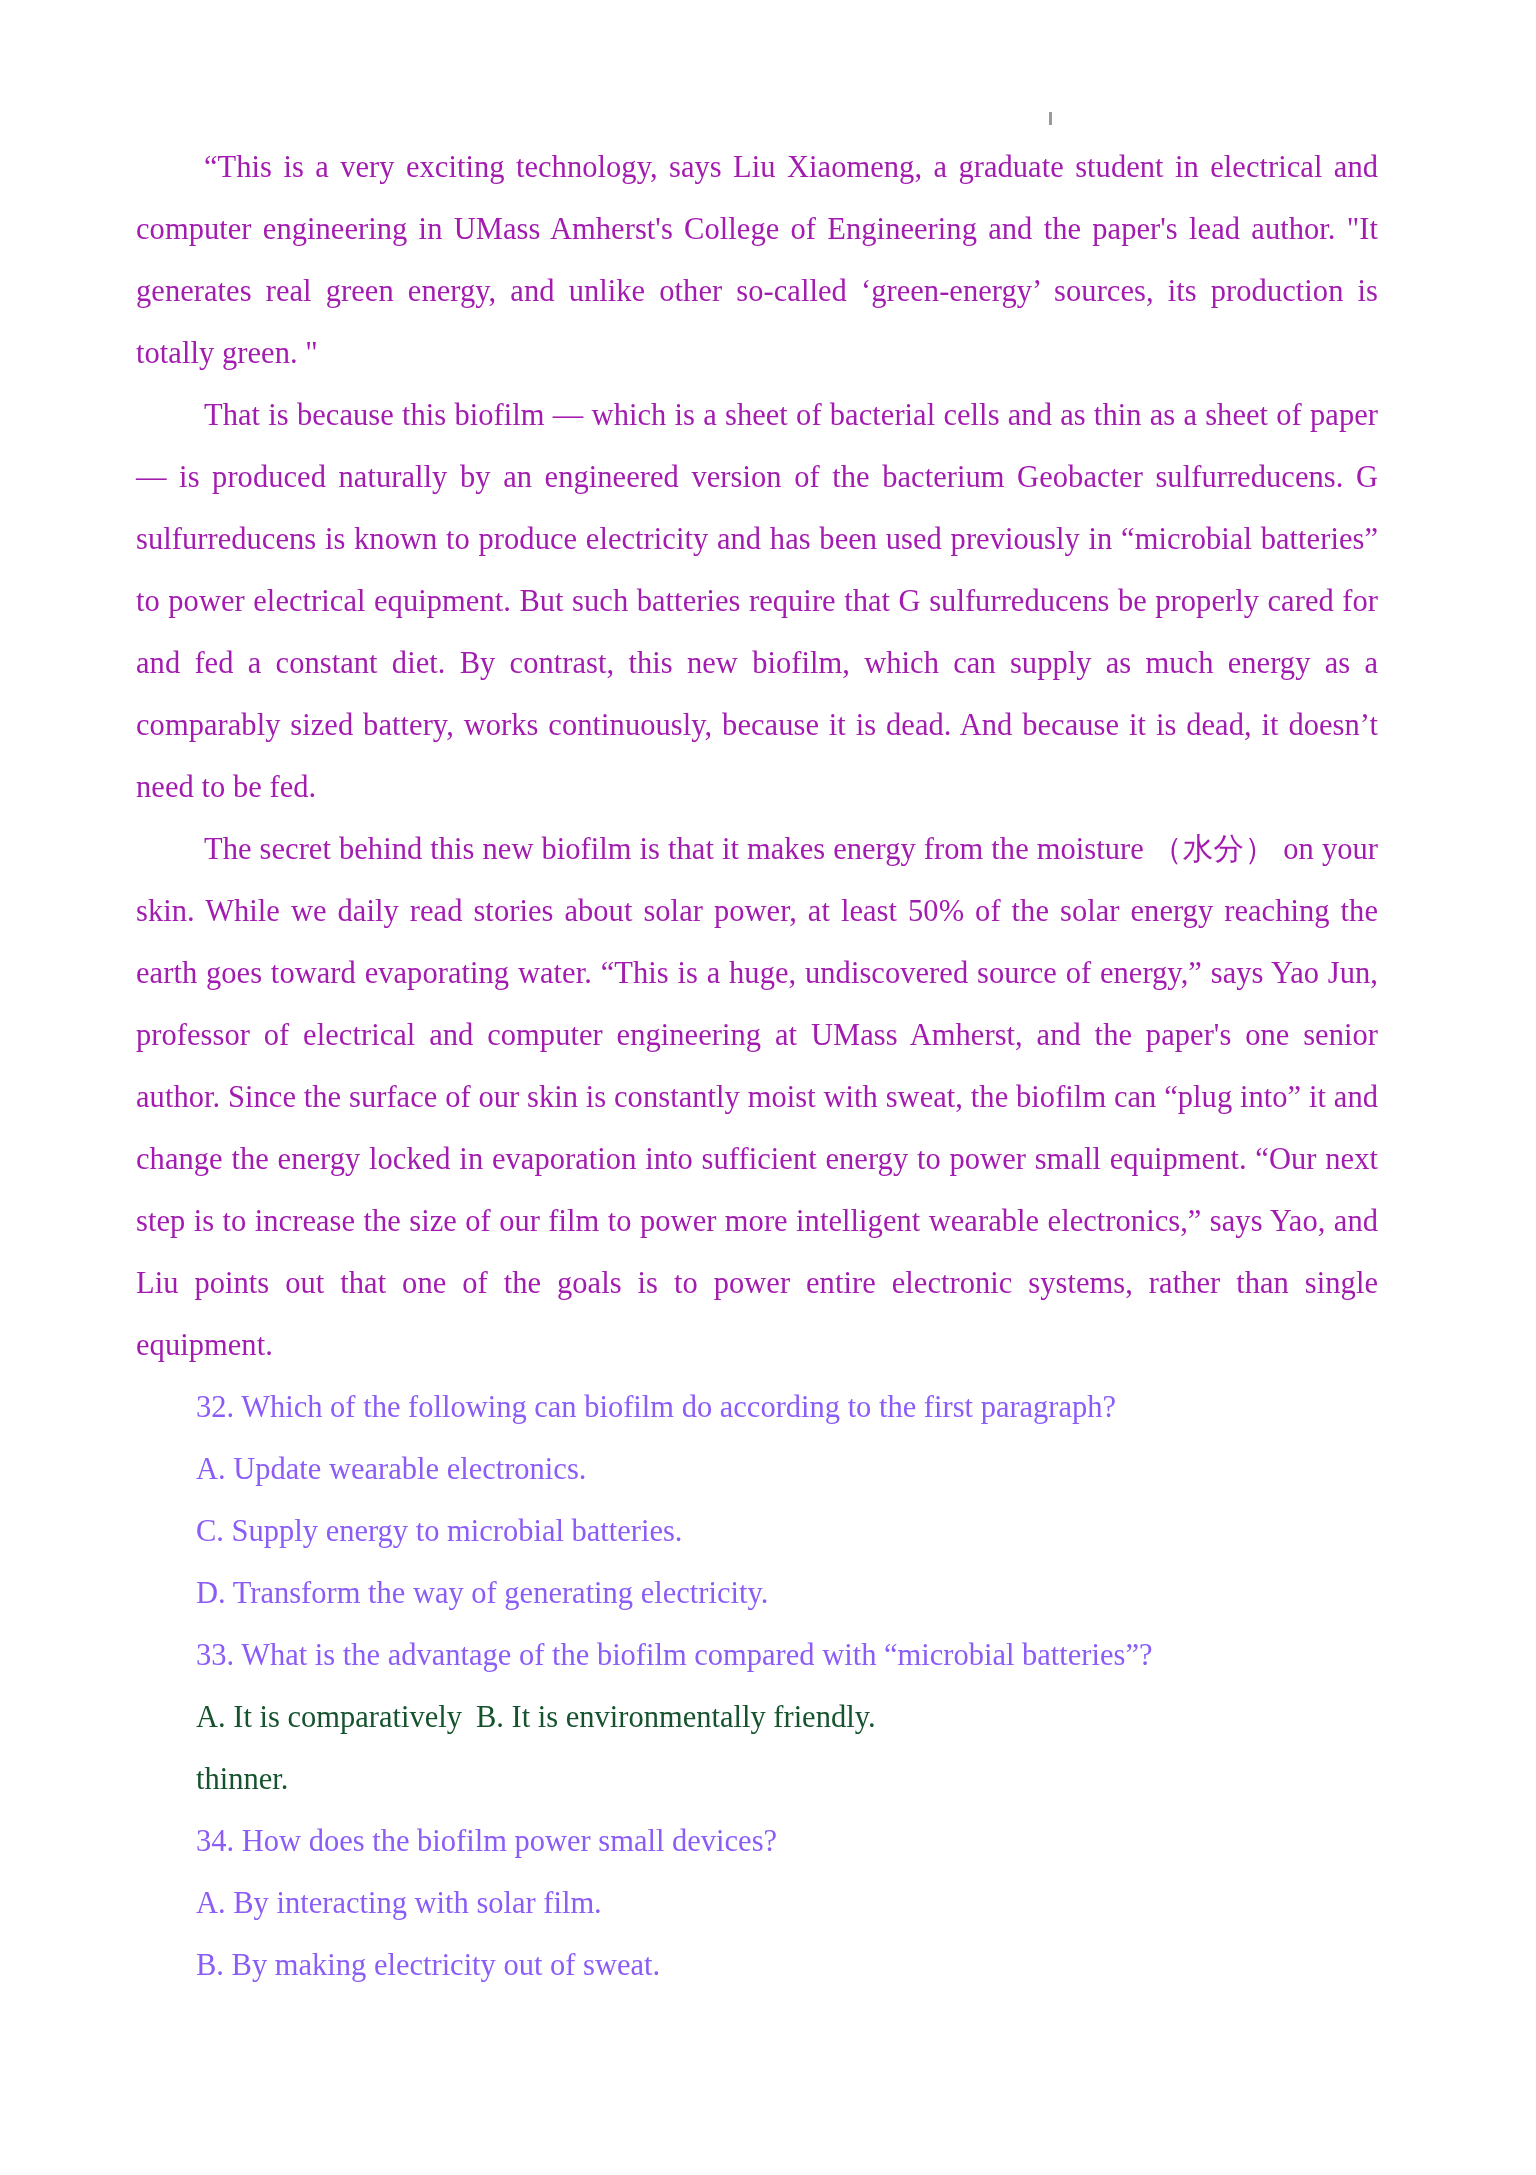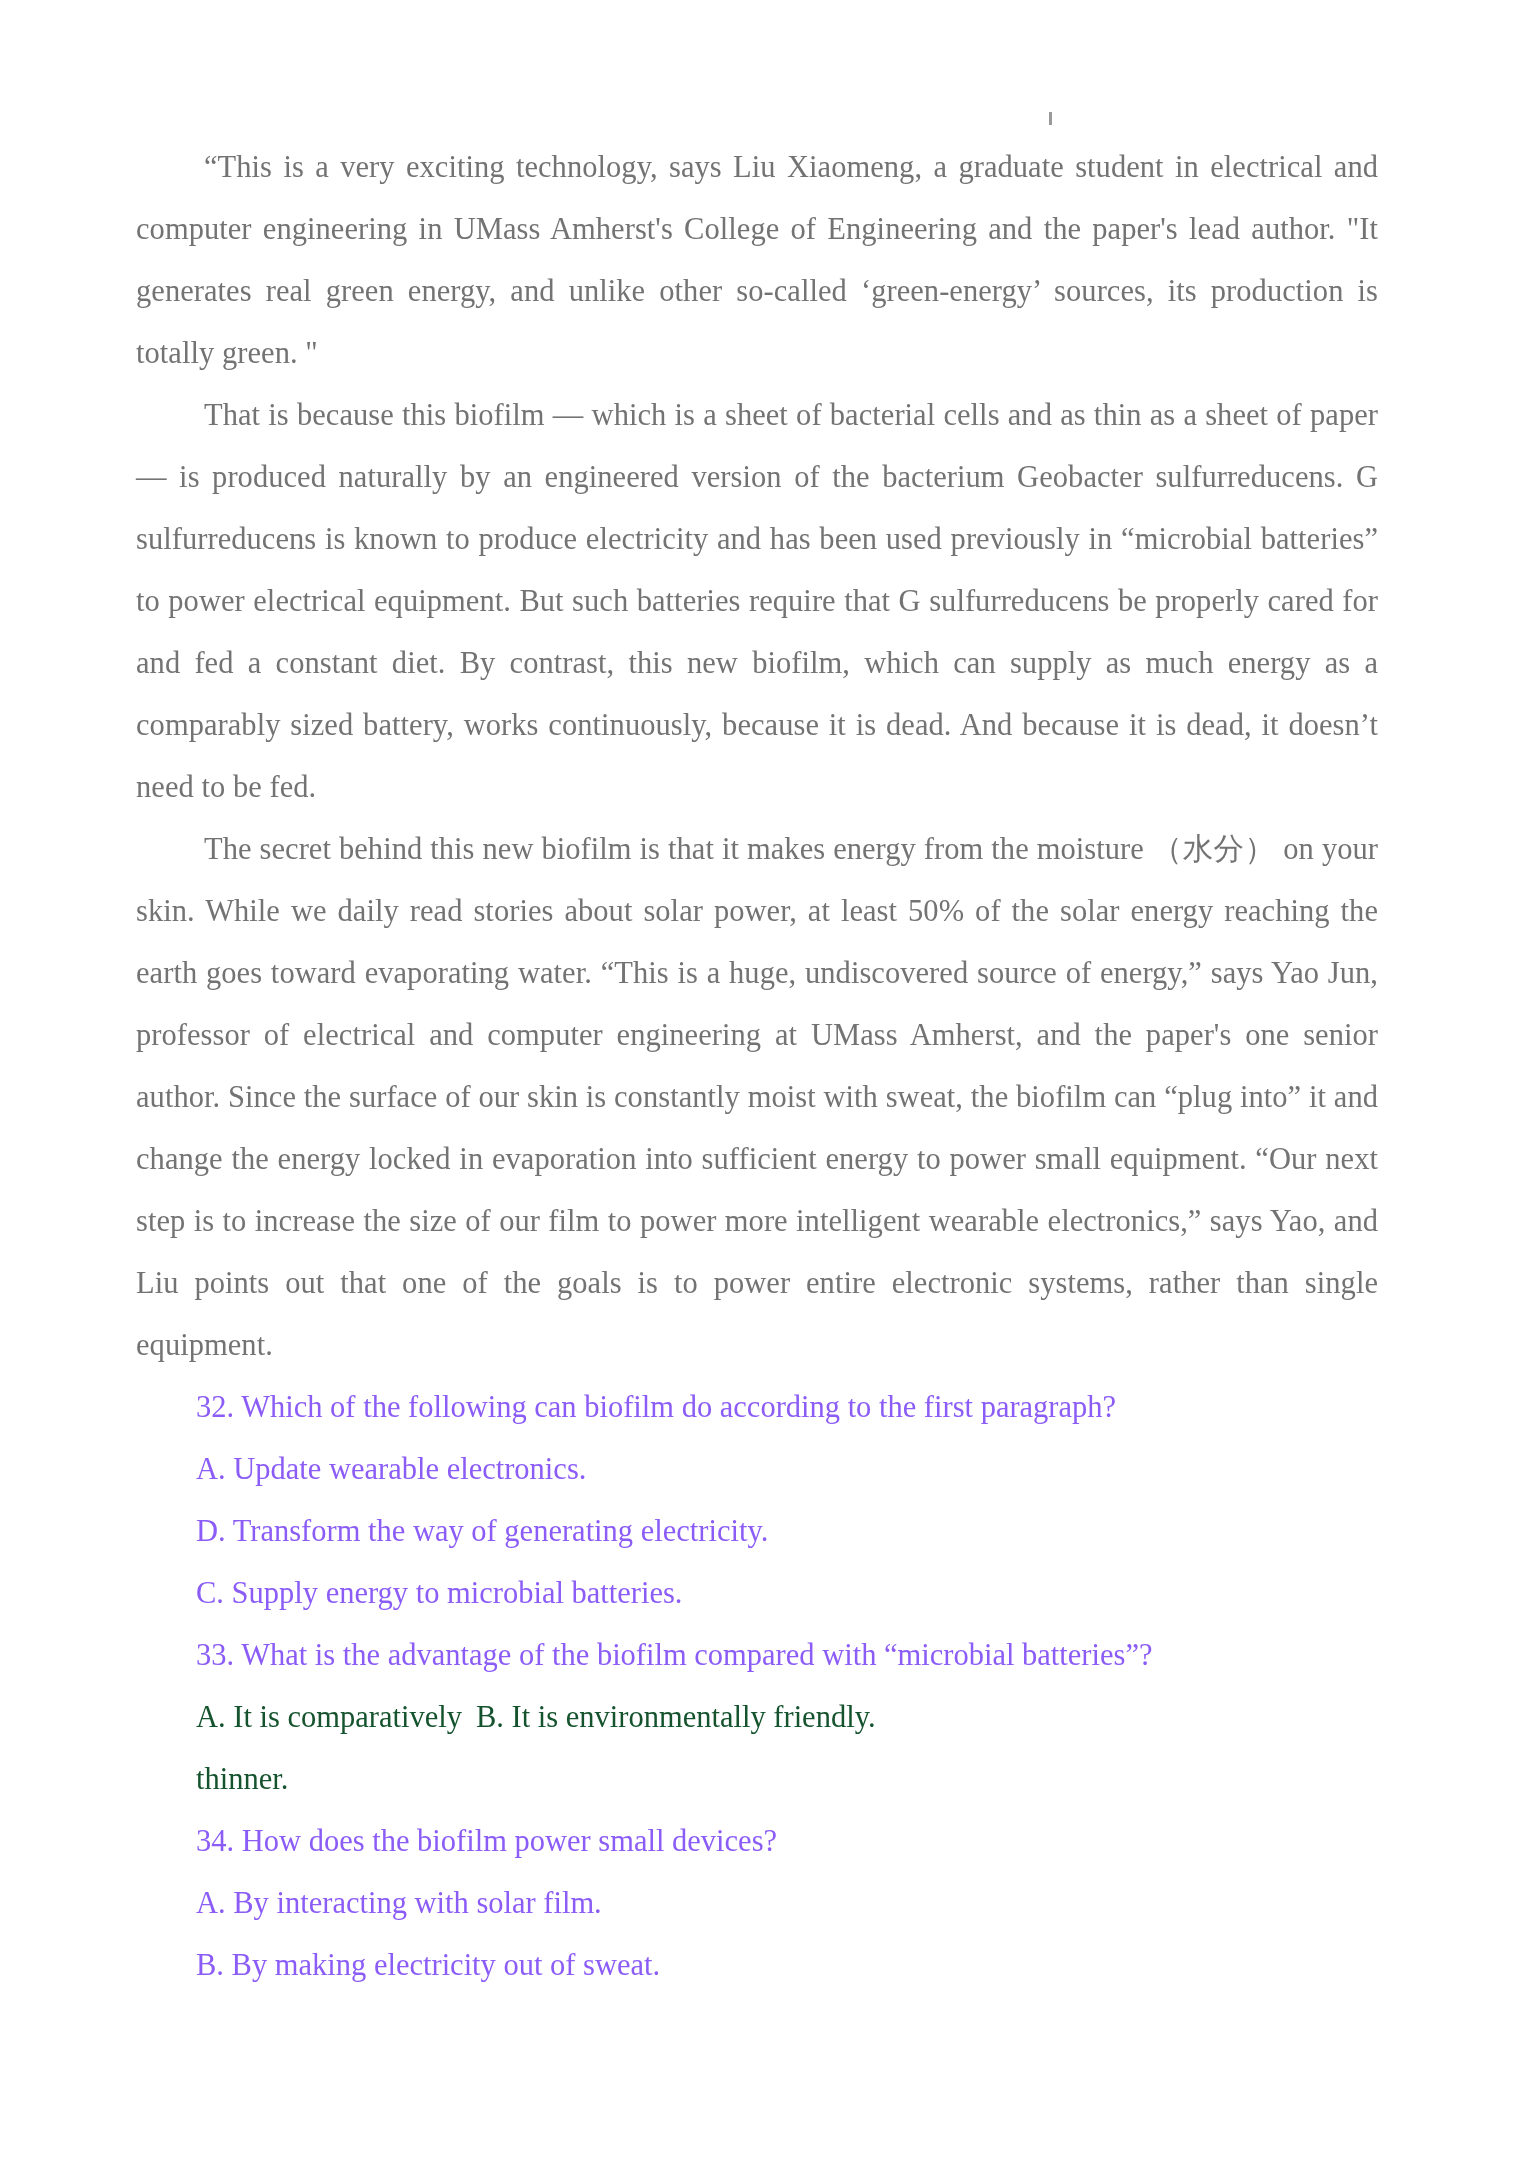--- a/index.html
+++ b/index.html
@@ -37,21 +37,21 @@
     background: #9a9a9a;
   }
   p.para {
     margin: 0 16px 0 0;
     font-size: 30.5px;
     line-height: 62px;
     text-align: justify;
     text-justify: inter-word;
     text-indent: 68px;
     letter-spacing: 0.05px;
-    color: #737373;
+    color: #a21caf;
   }
   .q-block {
     margin: 0;
   }
   p.q-line {
     margin: 0;
     font-size: 30.5px;
     line-height: 62px;
     text-align: left;
     text-indent: 60px;
@@ -84,22 +84,22 @@
 
     <p class="para">“This is a very exciting technology, says Liu Xiaomeng, a graduate student in electrical and computer engineering in UMass Amherst's College of Engineering and the paper's lead author. "It generates real green energy, and unlike other so-called ‘green-energy’ sources, its production is totally green. "</p>
 
     <p class="para">That is because this biofilm — which is a sheet of bacterial cells and as thin as a sheet of paper — is produced naturally by an engineered version of the bacterium Geobacter sulfurreducens. G sulfurreducens is known to produce electricity and has been used previously in “microbial batteries” to power electrical equipment. But such batteries require that G sulfurreducens be properly cared for and fed a constant diet. By contrast, this new biofilm, which can supply as much energy as a comparably sized battery, works continuously, because it is dead. And because it is dead, it doesn’t need to be fed.</p>
 
     <p class="para">The secret behind this new biofilm is that it makes energy from the moisture （水分） on your skin. While we daily read stories about solar power, at least 50% of the solar energy reaching the earth goes toward evaporating water. “This is a huge, undiscovered source of energy,” says Yao Jun, professor of electrical and computer engineering at UMass Amherst, and the paper's one senior author. Since the surface of our skin is constantly moist with sweat, the biofilm can “plug into” it and change the energy locked in evaporation into sufficient energy to power small equipment. “Our next step is to increase the size of our film to power more intelligent wearable electronics,” says Yao, and Liu points out that one of the goals is to power entire electronic systems, rather than single equipment.</p>
 
     <div class="q-block">
       <p class="q-line">32. Which of the following can biofilm do according to the first paragraph?</p>
       <p class="q-line">A. Update wearable electronics.</p>
+      <p class="q-line">C. Supply energy to microbial batteries.</p>
       <p class="q-line">D. Transform the way of generating electricity.</p>
-      <p class="q-line">C. Supply energy to microbial batteries.</p>
     </div>
 
     <div class="q-block">
       <p class="q-line">33. What is the advantage of the biofilm compared with “microbial batteries”?</p>
       <div class="opt-row">
         <span class="opt-a">A. It is comparatively thinner.</span>
         <span class="opt-b">B. It is environmentally friendly.</span>
       </div>
     </div>
 

